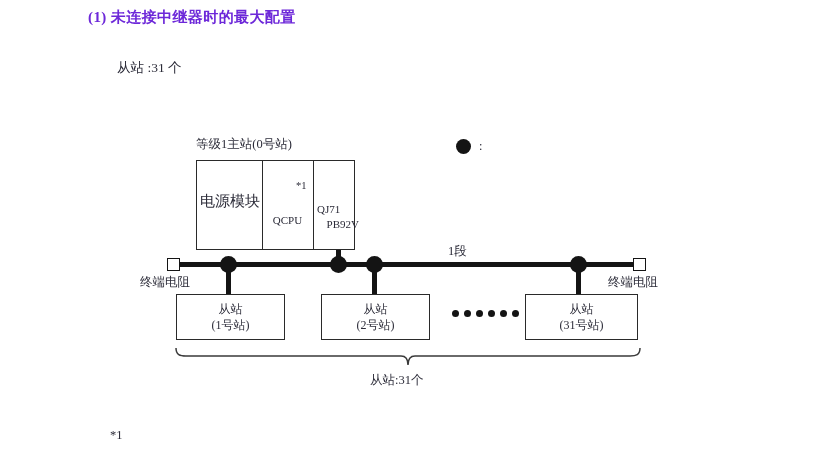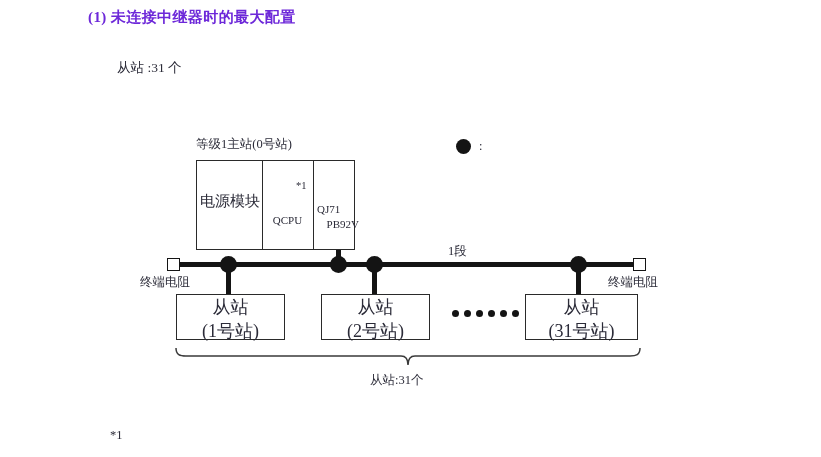--- a/index.html
+++ b/index.html
@@ -91,22 +91,22 @@
   }
 
   .station-box {
     position: absolute;
     border: 1.4px solid #2a2a2a;
     background: #ffffff;
     box-sizing: border-box;
     display: flex;
     flex-direction: column;
     align-items: center;
-    justify-content: space-between;
-    font-size: 18px;
+    justify-content: center;
+    font-size: 12px;
     line-height: 1.35;
     color: #2b2b38;
   }
   .station-box span { white-space: nowrap; }
 
   .ellipsis {
     position: absolute;
     display: flex;
     align-items: center;
     gap: 5px;

